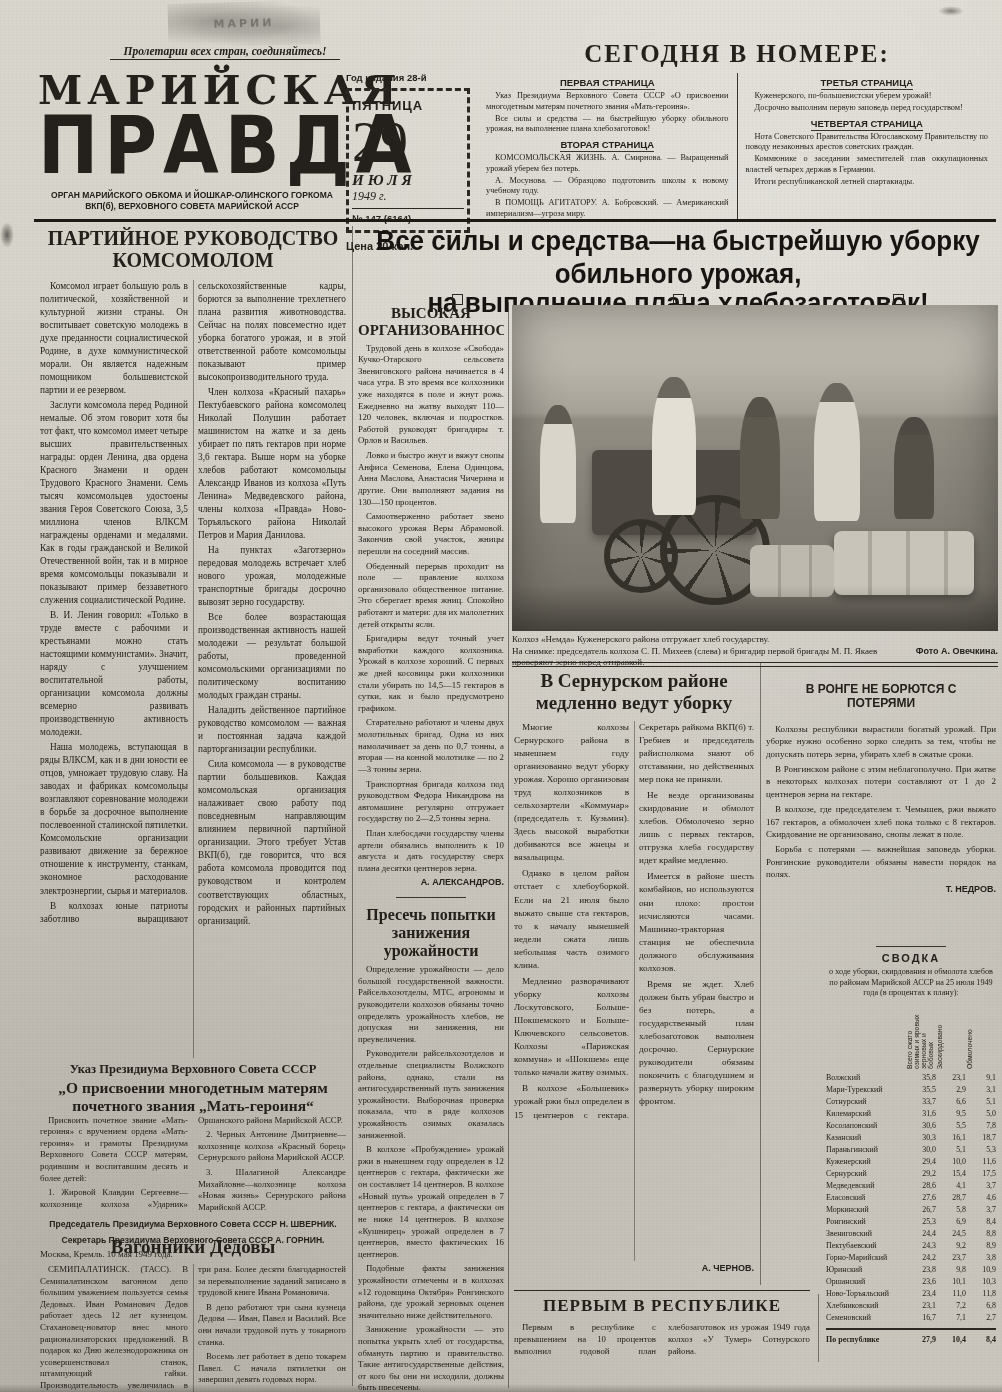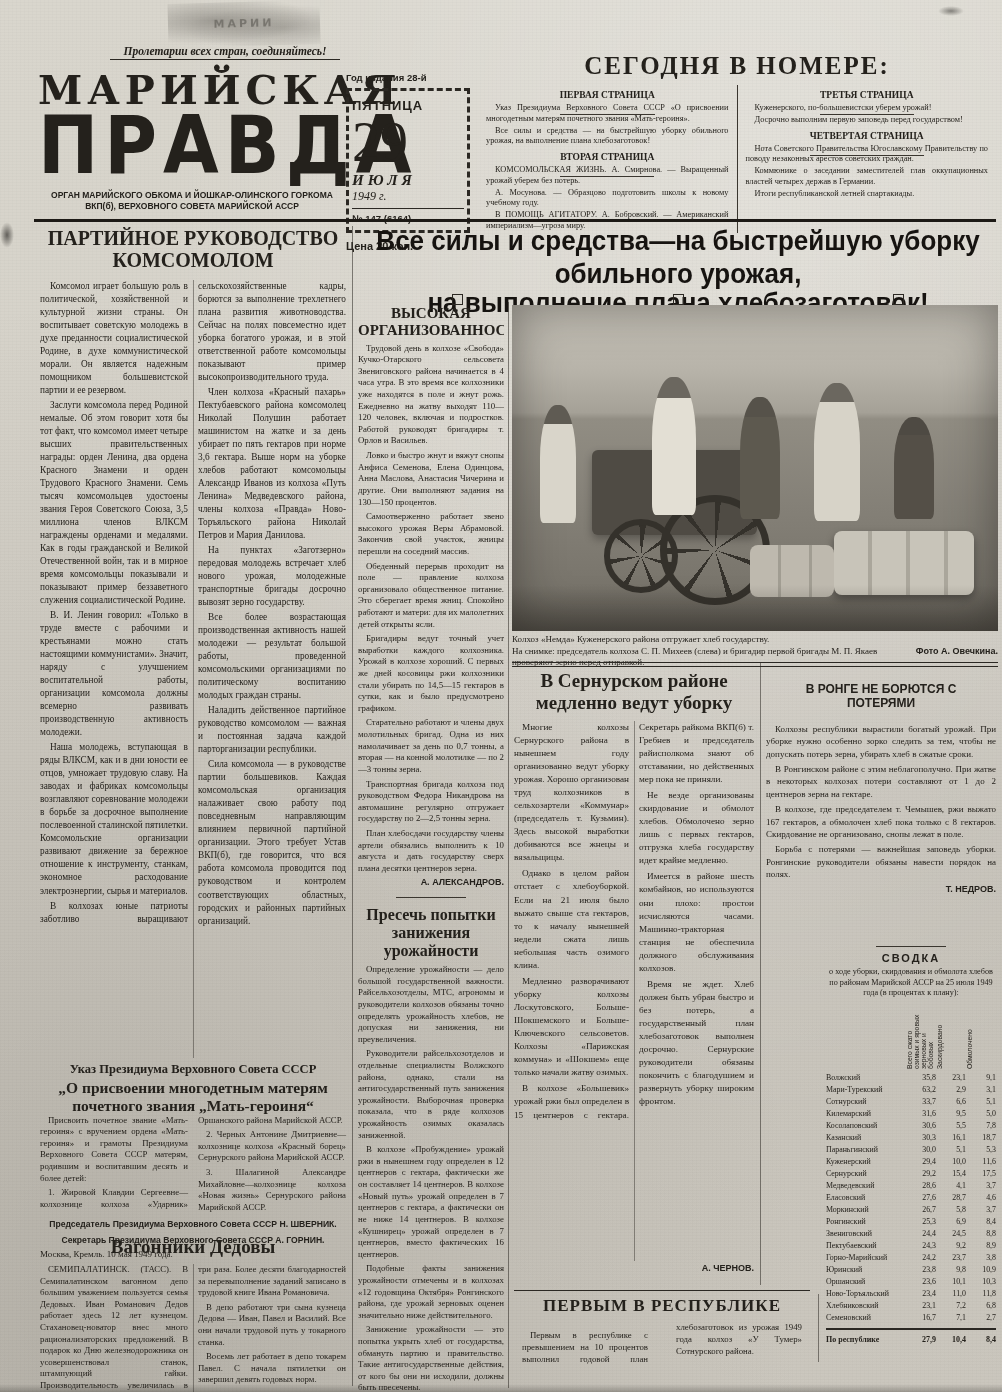--- a/index.html
+++ b/index.html
@@ -39,28 +39,28 @@
   .datebox{left:346px;top:72px;width:124px;text-align:left;font-family:"Liberation Sans",sans-serif;}
   .db-year{font-weight:bold;font-size:9.5px;}
   .db-box{margin-top:5px;border:3px dashed #2b2823;padding:7px 3px 6px 3px;}
   .db-weekday{font-weight:bold;font-size:13px;letter-spacing:1px;}
   .db-day{font-family:"Liberation Serif",serif;font-weight:normal;font-size:56px;line-height:1.05;}
   .db-month{font-family:Liberation Serif, serif;font-style:italic;font-weight:bold;font-size:15px;letter-spacing:4px;}
   .db-yr{font-family:"Liberation Serif",serif;font-style:italic;font-size:12px;margin-bottom:4px;}
   .db-issue{font-weight:bold;font-size:9.5px;border-top:1px solid #2b2823;padding-top:4px;}
   .db-price{margin-top:7px;font-weight:bold;font-size:11px;}
   
-  .today{left:478px;top:52px;width:518px;}
+  .today{left:478px;top:40px;width:518px;}
   .today-title{text-align:center;font-family:"Liberation Serif",serif;font-weight:bold;font-size:25px;letter-spacing:2px;}
   .today-cols{display:flex;margin-top:5px;}
   .today-col{flex:1;padding:0 8px;}
   .today-col.rightc{border-left:1px solid #3a362f;}
   .today-head{text-align:center;font-family:"Liberation Sans",sans-serif;font-weight:bold;font-size:9.5px;
     margin:4px 0 3px 0;}
-  .today-head span{border-bottom:1px solid #3a362f;padding-bottom:14px;font-family:Liberation Serif, serif;}
+  .today-head span{border-bottom:1px solid #3a362f;padding-bottom:1px;}
   .today-item{font-size:8.3px;line-height:1.3;text-align:justify;text-indent:9px;margin-bottom:1px;}
   
   .rule-top{left:34px;top:219px;width:962px;height:3px;background:#1d1a16;}
   .v-rule{width:1px;background:rgba(45,42,37,.55);}
   .vr-a{left:352px;top:226px;height:1160px;}
   .vr-b{left:508px;top:302px;height:1086px;}
   .vr-c{left:760px;top:663px;height:622px;}
   .vr-d{left:818px;top:1294px;height:68px;}
   
   .editorial{left:40px;top:227px;width:306px;}
@@ -149,21 +149,21 @@
   .vagonniki{left:40px;top:1236px;width:306px;}
   .vagonniki h3{margin:0;text-align:center;font-family:"Liberation Serif",serif;font-weight:bold;font-size:19px;}
   .vag-body{margin-top:6px;height:128px;overflow:hidden;column-count:2;column-gap:10px;
     column-rule:1px solid rgba(60,56,50,.5);font-size:8.8px;line-height:1.32;}
   .vag-body p{text-indent:8px;margin-bottom:3px;}
   
   .pervym-rule{left:514px;top:1290px;width:296px;border-top:1px solid #2b2823;}
   .pervym{left:514px;top:1296px;width:296px;}
   .pervym h3{margin:0;text-align:center;font-family:"Liberation Serif",serif;font-weight:bold;font-size:17px;letter-spacing:1px;}
   .pervym-body{margin-top:6px;column-count:2;column-gap:12px;font-size:8.8px;line-height:1.35;}
-  .pervym-body p{text-indent:8px;margin:8px;font-family:Liberation Serif, serif;}
+  .pervym-body p{text-indent:8px;margin:0;font-family:Liberation Serif, serif;}
 </style>
 </head>
 <body>
 
 <div class="paper">
 
   <div class="abs stamp">МАРИИ</div>
   <div class="abs smudge-a"></div>
   <div class="abs smudge-b"></div>
 
@@ -332,21 +332,21 @@
     </div>
     <div class="sv-rows">
         <div class="sv-row">
           <span class="sv-dist">Волжский</span>
           <span class="sv-num">35,8</span>
           <span class="sv-num">23,1</span>
           <span class="sv-num">9,1</span>
         </div>
         <div class="sv-row">
           <span class="sv-dist">Мари-Турекский</span>
-          <span class="sv-num">63,2</span>
+          <span class="sv-num">35,5</span>
           <span class="sv-num">2,9</span>
           <span class="sv-num">3,1</span>
         </div>
         <div class="sv-row">
           <span class="sv-dist">Сотнурский</span>
           <span class="sv-num">33,7</span>
           <span class="sv-num">6,6</span>
           <span class="sv-num">5,1</span>
         </div>
         <div class="sv-row">

